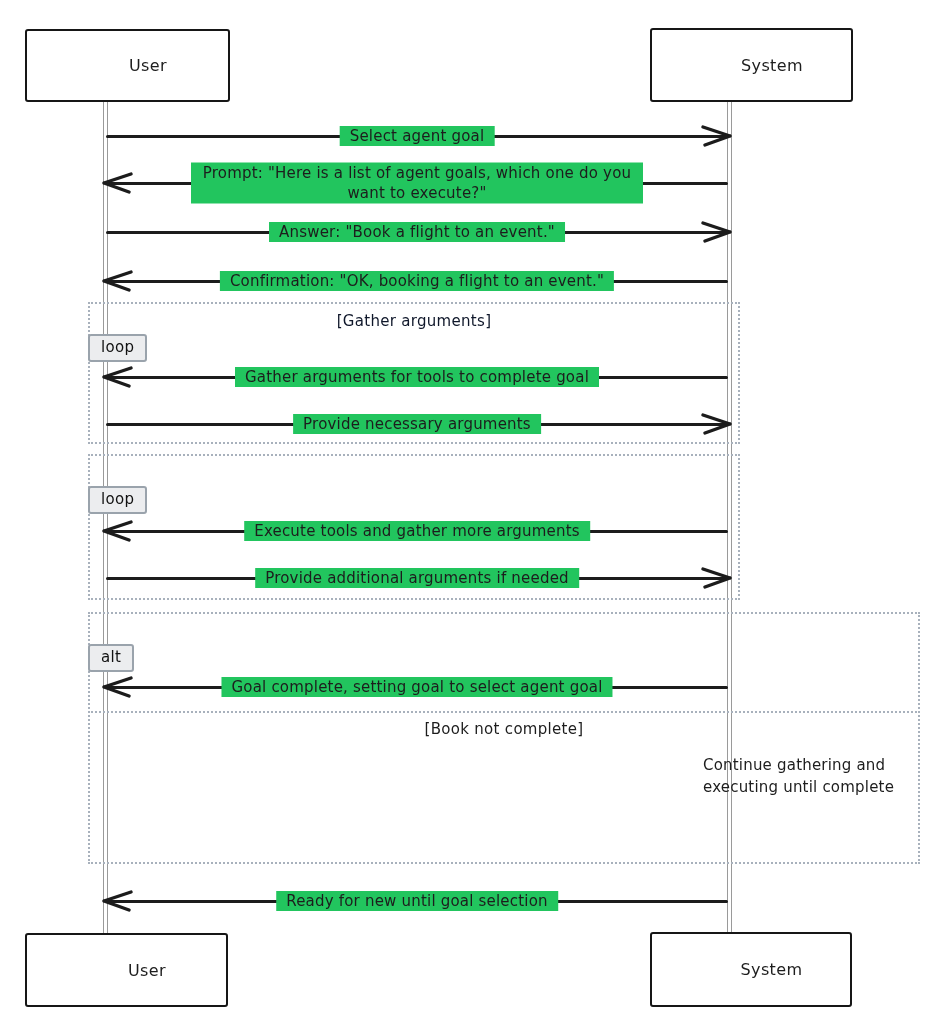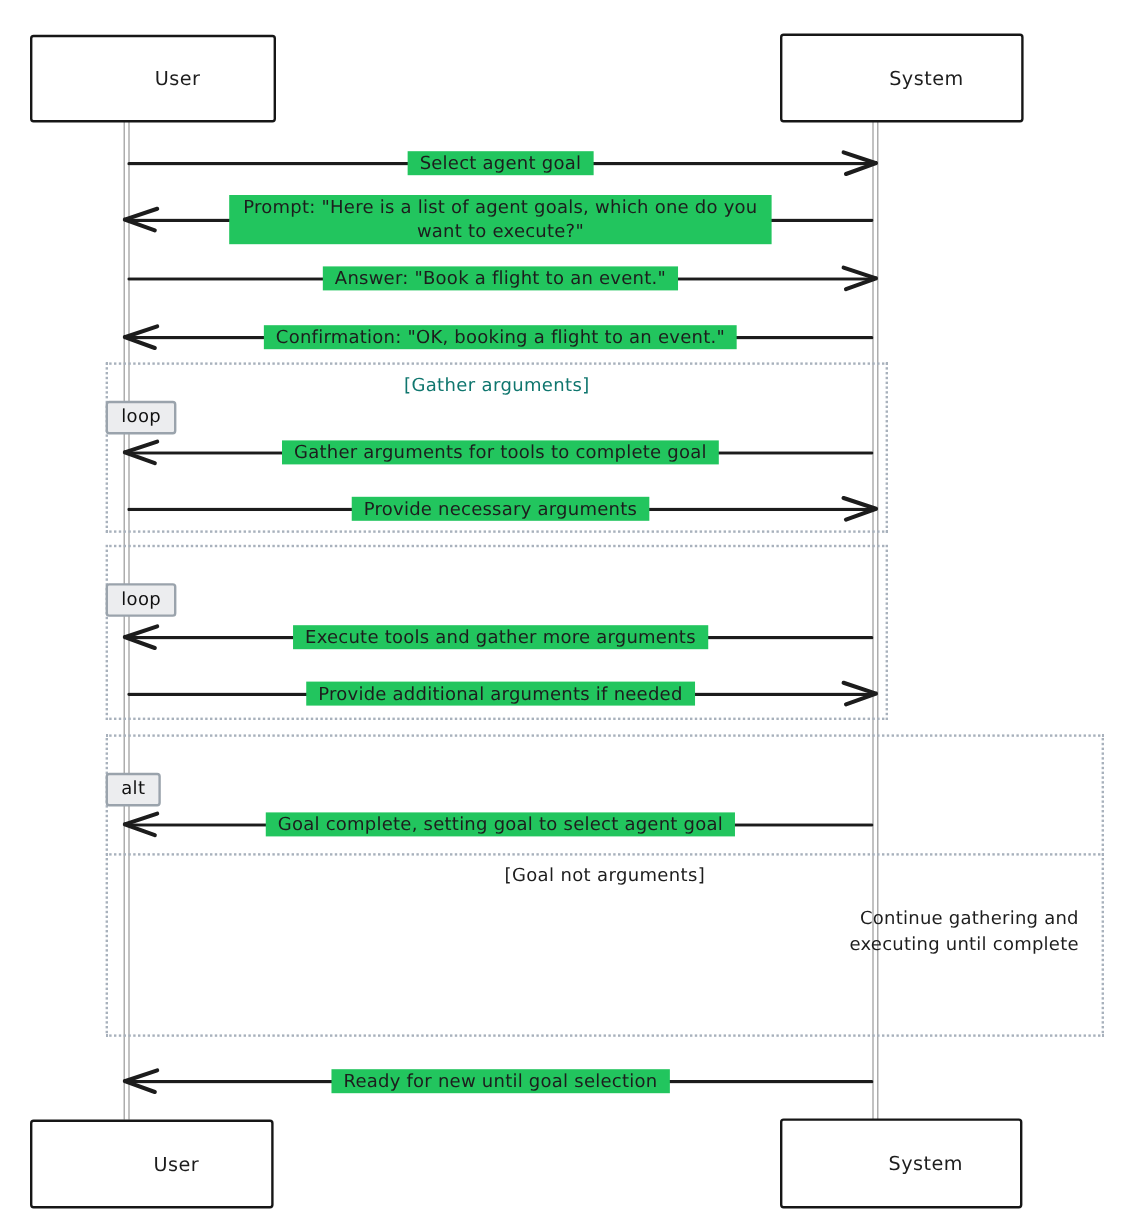--- a/index.html
+++ b/index.html
@@ -19,29 +19,29 @@
     font-size:16px;letter-spacing:.4px;z-index:6;padding-left:41px;
   }
   
   .frame{position:absolute;border:2px dotted #a8b1bc;z-index:2;}
   .frame-tag{
     position:absolute;top:-2px;left:-2px;background:#ecedef;border:2px solid #9aa3ac;
     border-radius:3px;padding:2px 11px 4px;font-size:15px;letter-spacing:.3px;color:#111;z-index:3;margin-top:32px;
   }
   .frame-title{
     position:absolute;top:8px;left:0;right:0;text-align:center;
-    font-size:15px;letter-spacing:.3px;color:#0f766e;
+    font-size:15px;letter-spacing:.3px;color:#0f172a;
   }
   .alt-divider{position:absolute;left:-2px;right:-2px;top:97px;border-top:2px dotted #a8b1bc;}
   .alt-else-title{
     position:absolute;top:106px;left:0;right:0;text-align:center;
     font-size:15px;letter-spacing:.3px;color:#1d1d1d;
   }
   .self-note{
-    position:absolute;left:703px;top:755px;width:196px;text-align:right;
+    position:absolute;left:703px;top:755px;width:196px;text-align:left;
     font-size:15px;line-height:21.5px;letter-spacing:.2px;color:#1d1d1d;z-index:4;
   }
   
   .msg{position:absolute;left:105px;width:624px;height:0;z-index:5;}
   .msg .line{position:absolute;left:1px;right:1px;top:-1.5px;border-top:3px solid #1c1c1c;border-radius:2px;}
   .msg .head{position:absolute;top:-12px;}
   .msg .head.right{right:-3px;}
   .msg .head.left{left:-3px;}
   .msg .label{
     position:absolute;left:50%;top:0;transform:translate(-50%,-50%);
@@ -70,21 +70,21 @@
     <div class="frame-title">[Gather arguments]</div>
   </div>
 
   <div class="frame" style="left:88px;top:454px;width:648px;height:142px;">
     <div class="frame-tag">loop</div>
   </div>
 
   <div class="frame" style="left:88px;top:612px;width:828px;height:248px;">
     <div class="frame-tag">alt</div>
     <div class="alt-divider"></div>
-    <div class="alt-else-title">[Goal not arguments]</div>
+    <div class="alt-else-title">[Book not complete]</div>
   </div>
 
   <div class="self-note">Continue gathering and executing until complete</div>
 
   <div class="msg" style="top:136px;">
     <div class="line"></div>
     <svg class="head right" width="34" height="24" viewBox="0 0 34 24">
         <path d="M32 12 L5 3 M32 12 L7 21" stroke="#1c1c1c" stroke-width="3.4" fill="none" stroke-linecap="round"></path>
       </svg>
     <div class="label">Select agent goal</div>

